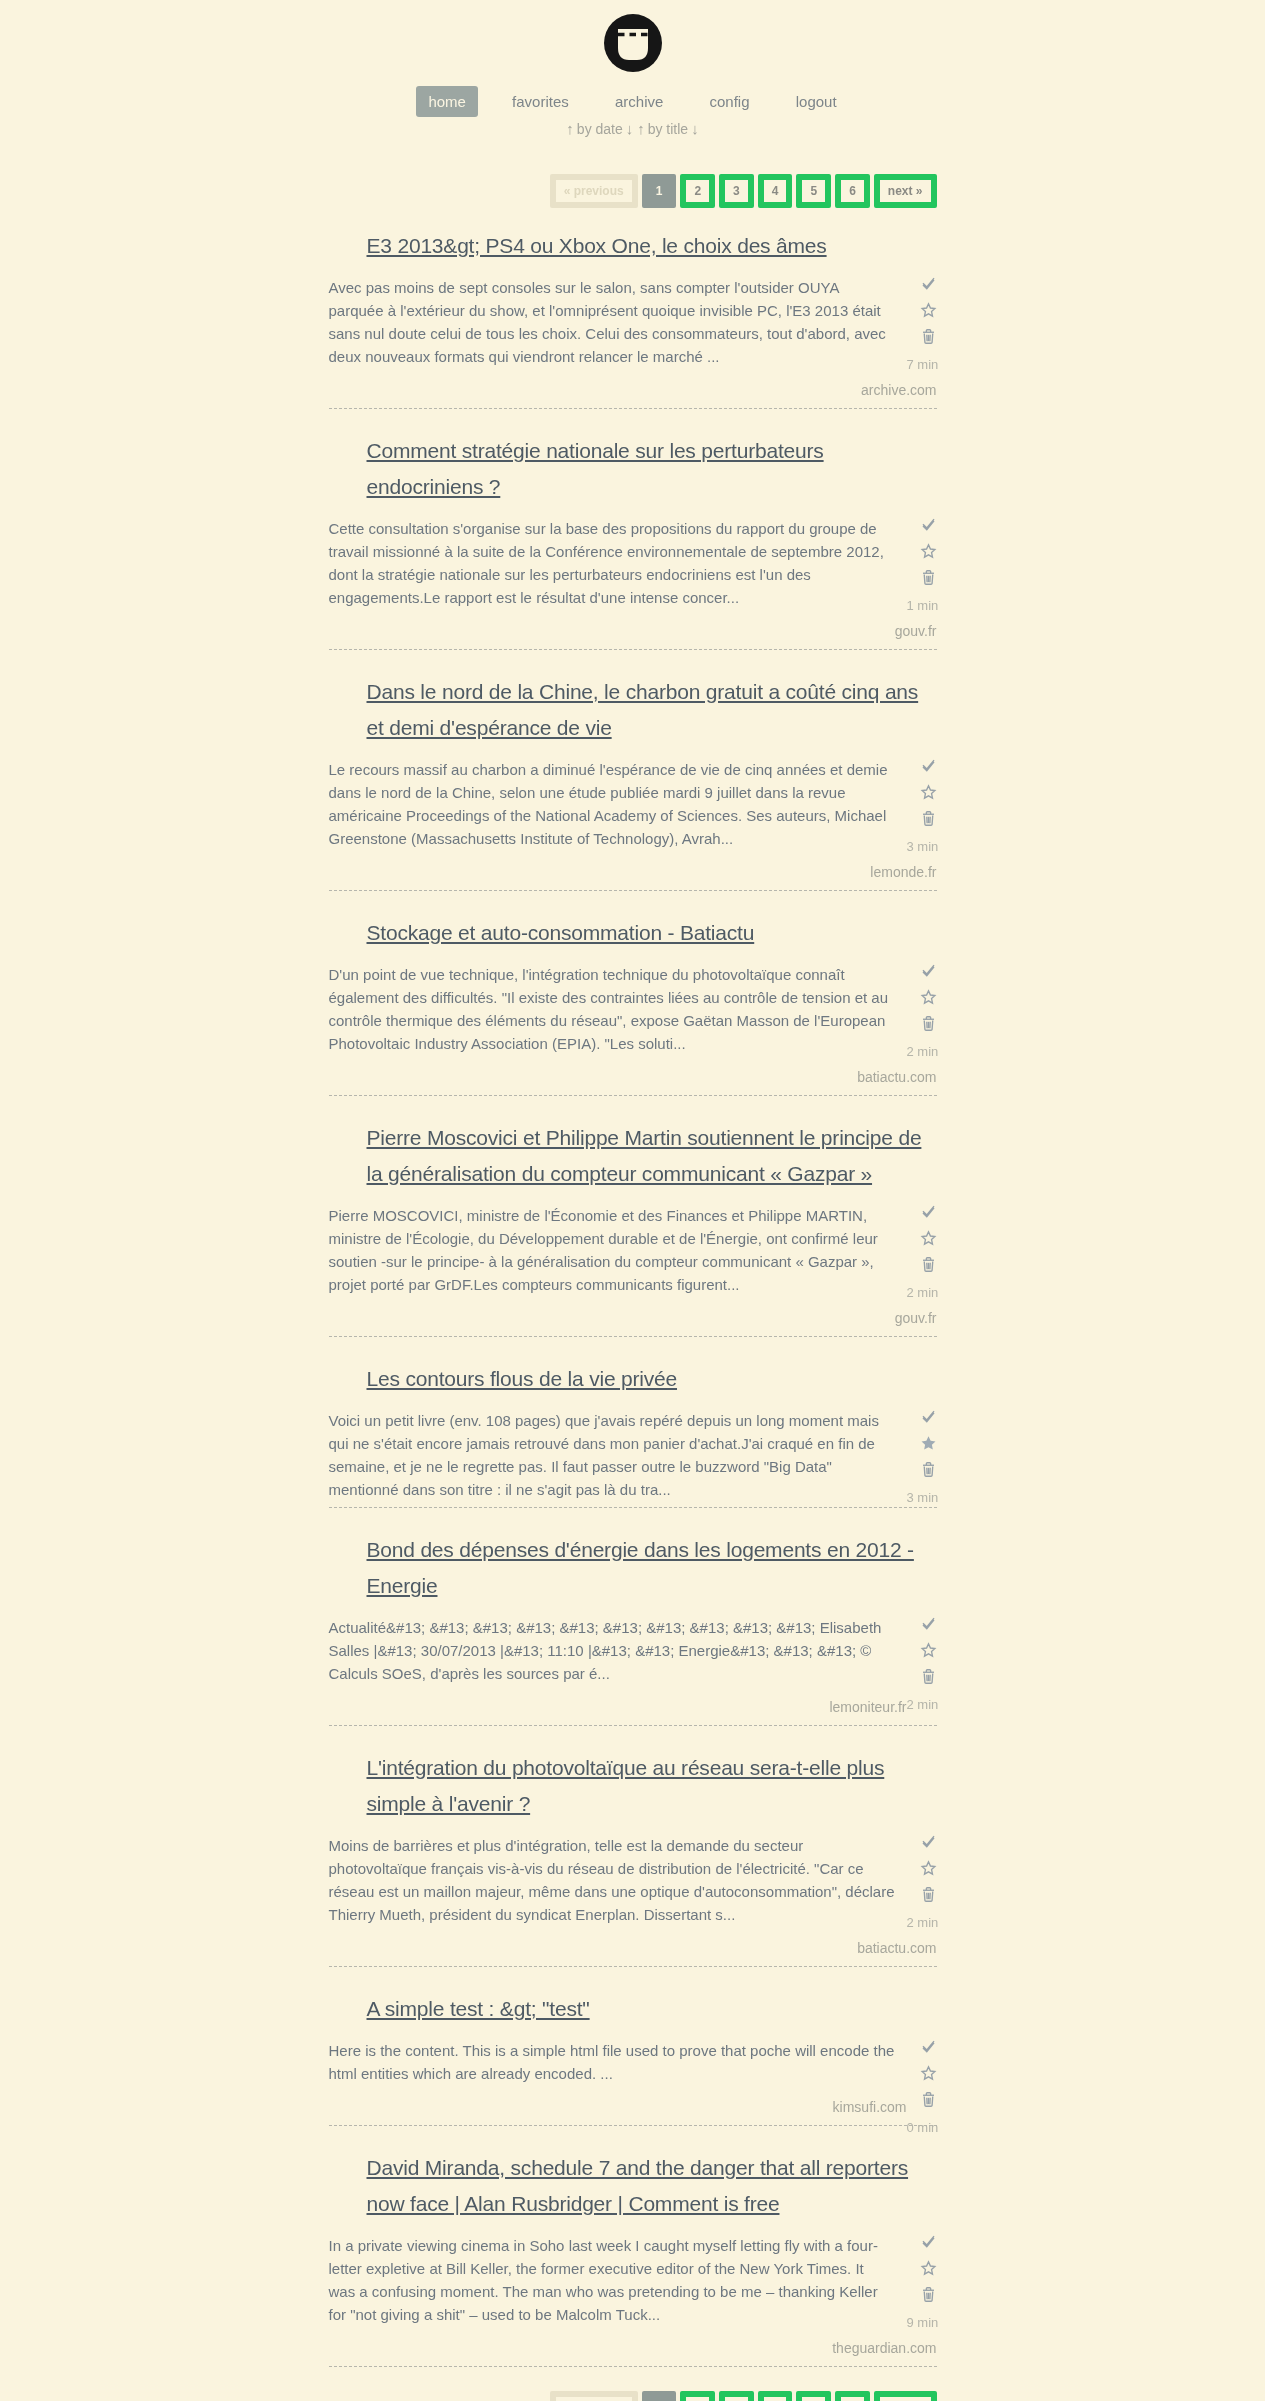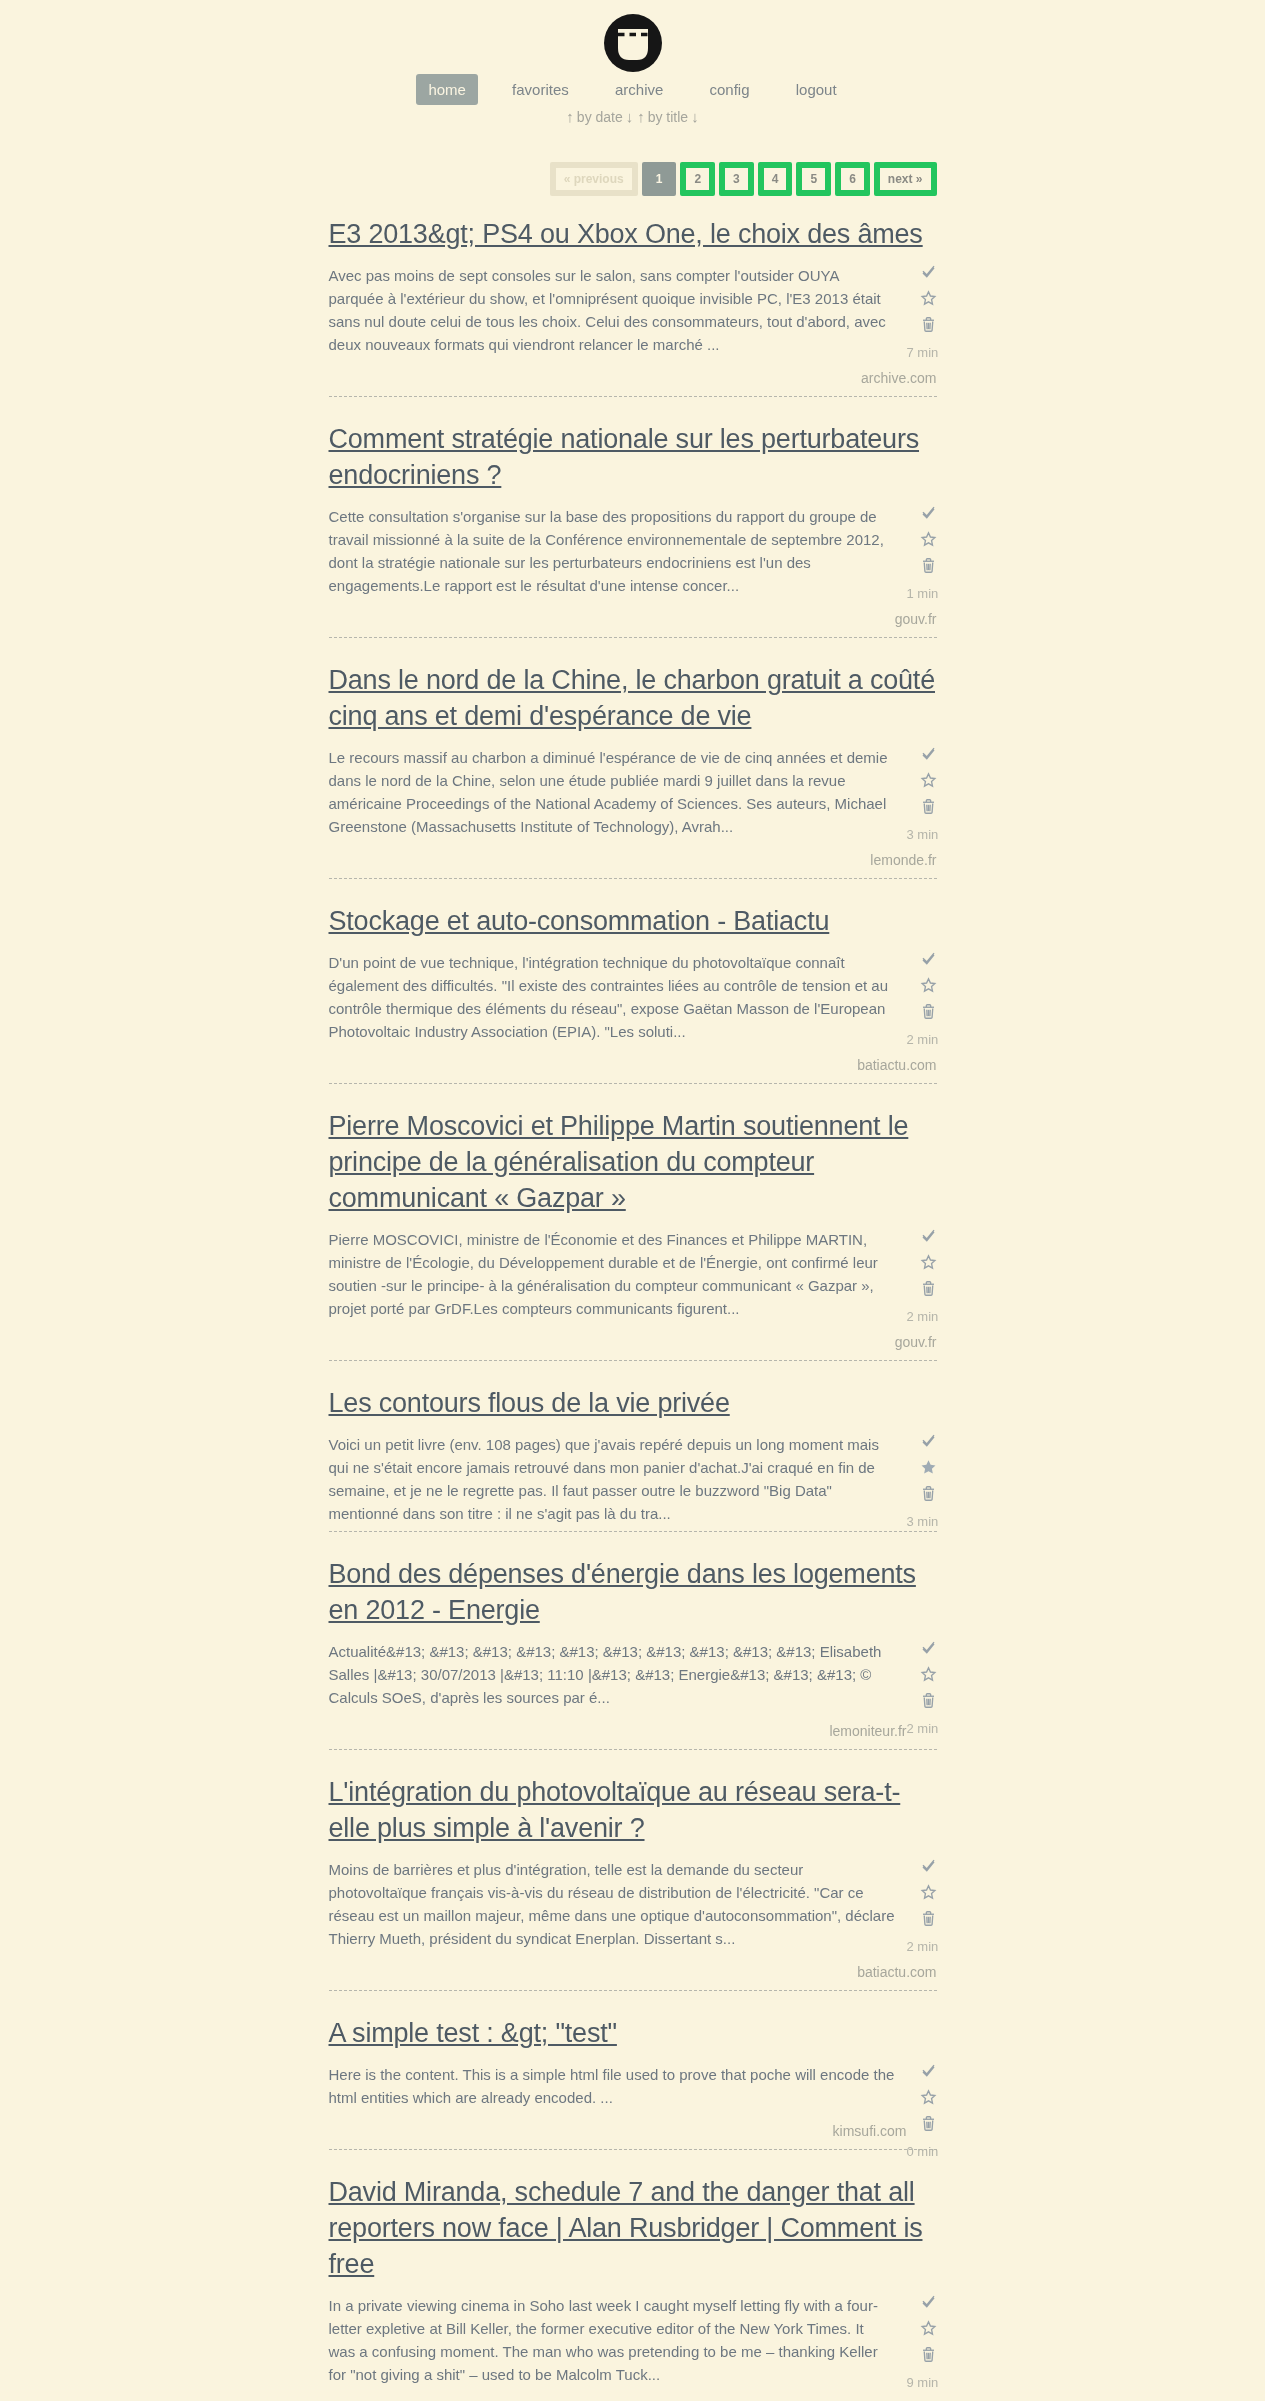--- a/index.html
+++ b/index.html
@@ -8,21 +8,21 @@
     height:2401px; overflow:hidden;
     background:#faf4de;
     font-family:"Liberation Sans", sans-serif;
     color:#6d7780;
   }
   .page { width:608px; margin:0 auto; position:relative; }
 
   
   .logo-wrap { text-align:center; padding-top:13px; }
   .logo-wrap svg { width:60px; height:60px; display:inline-block; }
-  .main-nav { text-align:center; margin-top:4px; font-size:15px; }
+  .main-nav { text-align:center; margin-top:16px; font-size:15px; }
   .main-nav a {
     color:#7d858a; text-decoration:none; margin:0 9px; padding:7px 12px;
     cursor:pointer;
   }
   .main-nav a.active {
     background:#9ca6a2; color:#fbf5e2; border-radius:3px;
   }
   .sort-bar { text-align:center; margin-top:10px; font-size:14px; color:#a5a59c; }
   .sort-bar a { color:#a5a59c; text-decoration:none; cursor:pointer; }
   .sort-bar .arrow { font-size:15px; }
@@ -40,21 +40,21 @@
   .pagination .disabled {
     color:#ded7bd; border-color:#e8e1c8; cursor:default;
   }
   .pagination .current {
     background:#8f9a96; border-color:#8f9a96; color:#fbf5e2;
   }
 
   
   .entries { margin-top:20px; }
   .entry { border-bottom:1px dashed #b6b6ad; margin-bottom:24px; padding-bottom:6px; }
-  .entry h2 { font-weight:normal; font-size:27px; line-height:36px; letter-spacing:-0.2px; }
+  .entry h2 { font-weight:normal; font-size:21px; line-height:36px; letter-spacing:-0.2px;margin-left:38px; }
   .entry h2 a { color:#4e5a64; text-decoration:underline; cursor:pointer; }
   .entry .body { margin-top:12px; }
   .tools { float:right; width:30px; text-align:right; }
   .tools a { display:block; height:26px; cursor:pointer; }
   .tools svg { width:17px; height:17px; }
   .tools .icon-stroke { fill:none; stroke:#97a1a8; stroke-width:1.6; }
   .tools .star-fill { display:none; }
   .tools a.favorited .star-outline { display:none; }
   .tools a.favorited .star-fill { display:inline; fill:#9fabb4; }
   .reading-time { font-size:13px; color:#b5b5aa; white-space:nowrap; display:block; margin-top:3px; }

